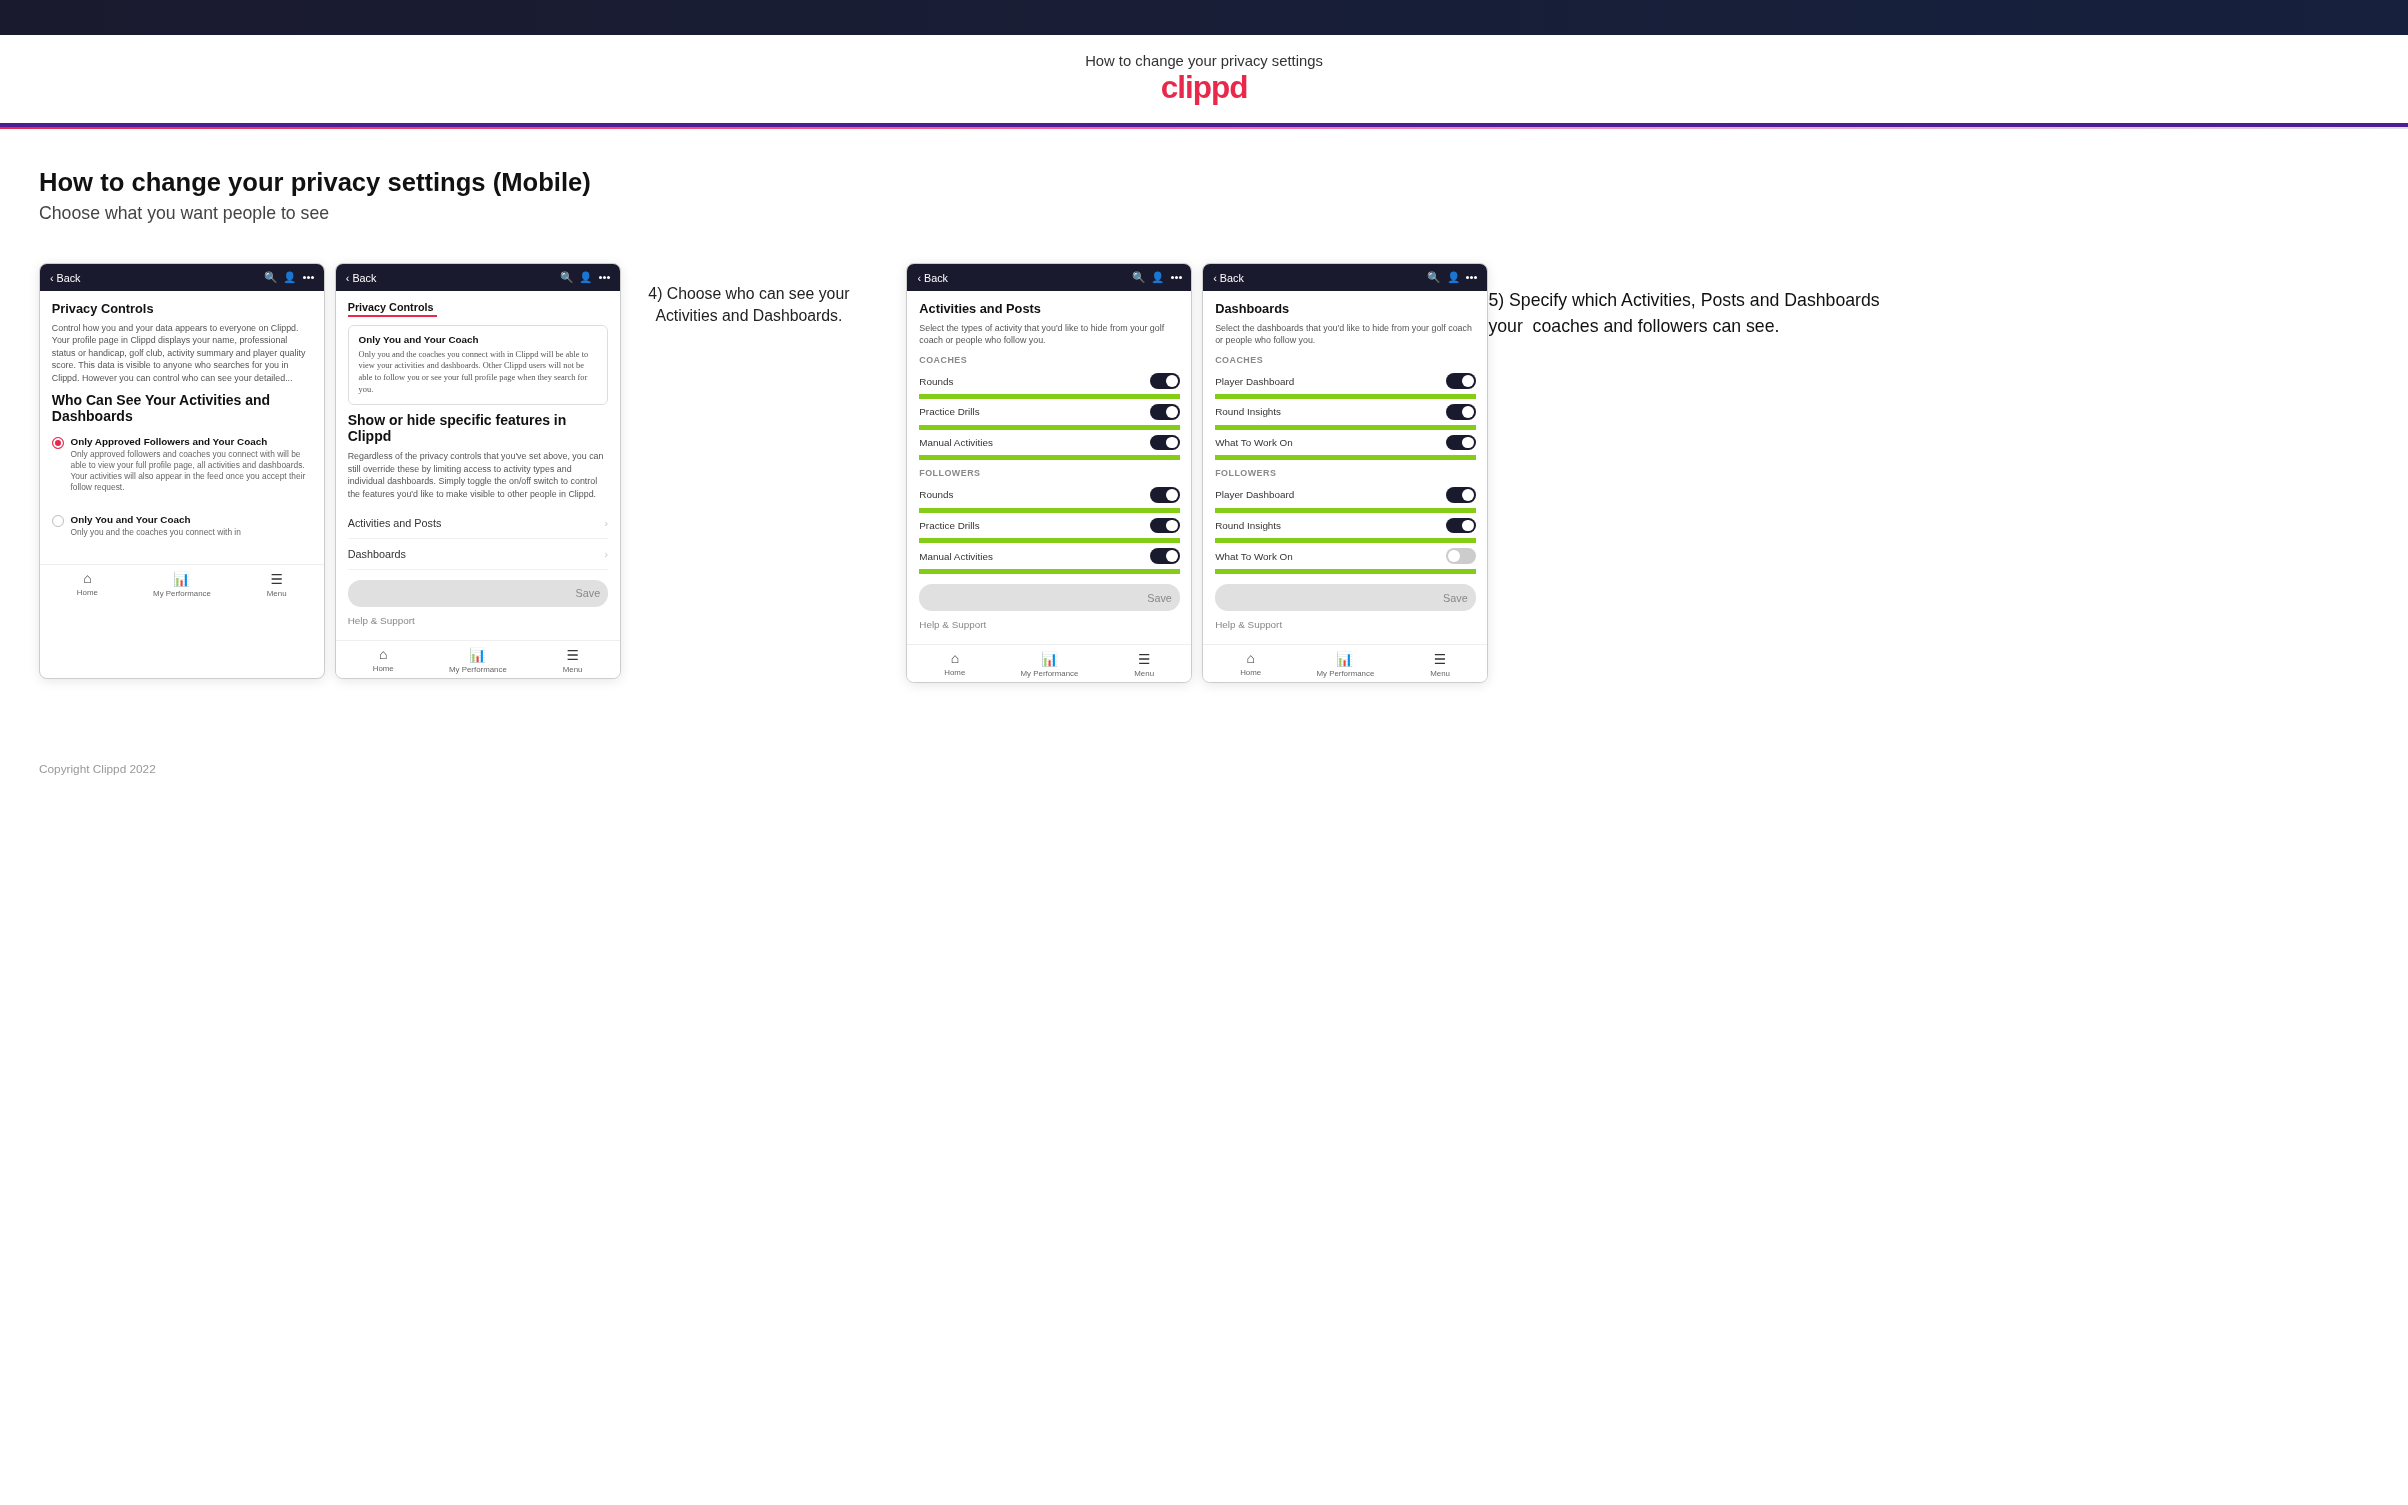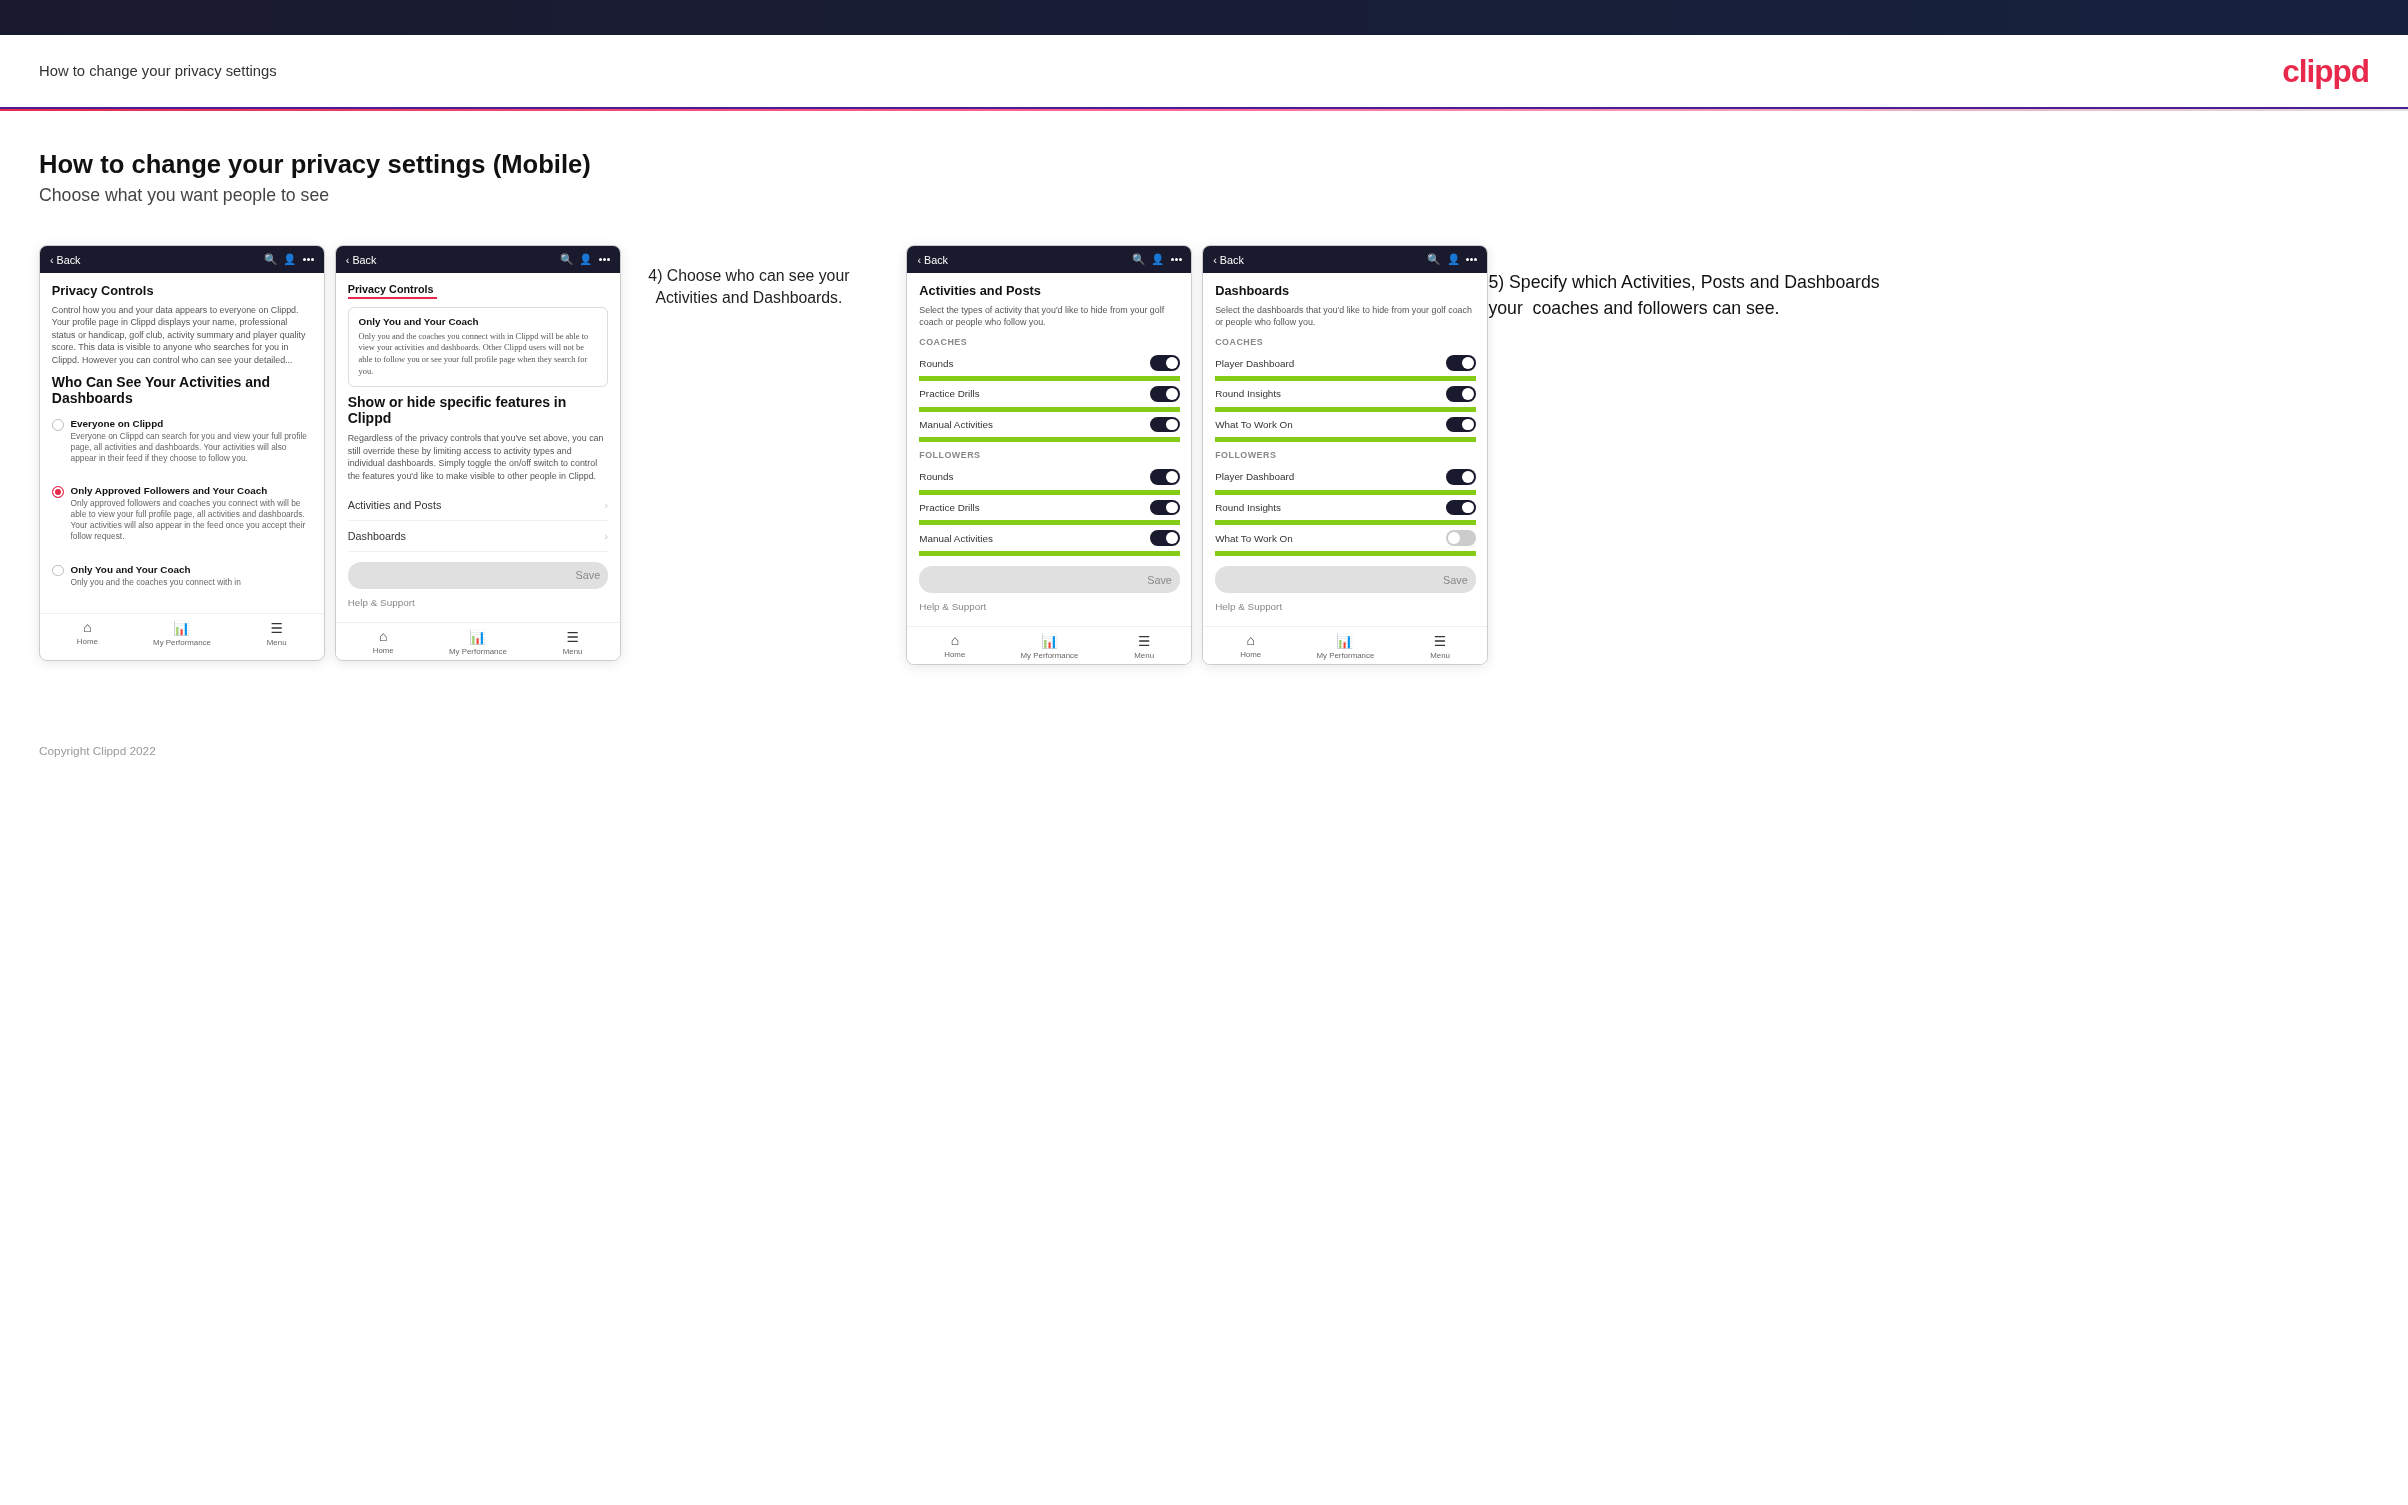--- a/index.html
+++ b/index.html
@@ -15,21 +15,22 @@
       height: 35px;
       width: 100%;
     }
 
     
     .header {
       display: flex;
       align-items: center;
       justify-content: space-between;
       padding: 17.7px 39px;
-      border-bottom: 2px solid #4c1d95;
+      border-bottom: 4px solid #4c1d95;
+      flex-direction: column;
     }
     .header-title {
       font-size: 14.8px;
       color: #333;
     }
     .logo {
       font-size: 31.5px;
       font-weight: 700;
       color: #e8294c;
       letter-spacing: -1px;
@@ -360,27 +361,20 @@
                   <span></span>
               </div>
             </div>
           </div>
           <div class="phone-body">
             <div class="phone-section-title">Privacy Controls</div>
             <div class="phone-text-sm">Control how you and your data appears to everyone on Clippd. Your profile page in Clippd displays your name, professional status or handicap, golf club, activity summary and player quality score. This data is visible to anyone who searches for you in Clippd. However you can control who can see your detailed...</div>
 
             <div class="phone-label">Who Can See Your Activities and Dashboards</div>
 
-            <div class="radio-option">
-              <div class="radio-dot"></div>
-              <div>
-                <div class="radio-text-title">Everyone on Clippd</div>
-                <div class="radio-text-desc">Everyone on Clippd can search for you and view your full profile page, all activities and dashboards. Your activities will also appear in their feed if they choose to follow you.</div>
-              </div>
-            </div>
 
             <div class="radio-option">
               <div class="radio-dot selected"></div>
               <div>
                 <div class="radio-text-title">Only Approved Followers and Your Coach</div>
                 <div class="radio-text-desc">Only approved followers and coaches you connect with will be able to view your full profile page, all activities and dashboards. Your activities will also appear in the feed once you accept their follow request.</div>
               </div>
             </div>
 
             <div class="radio-option">

